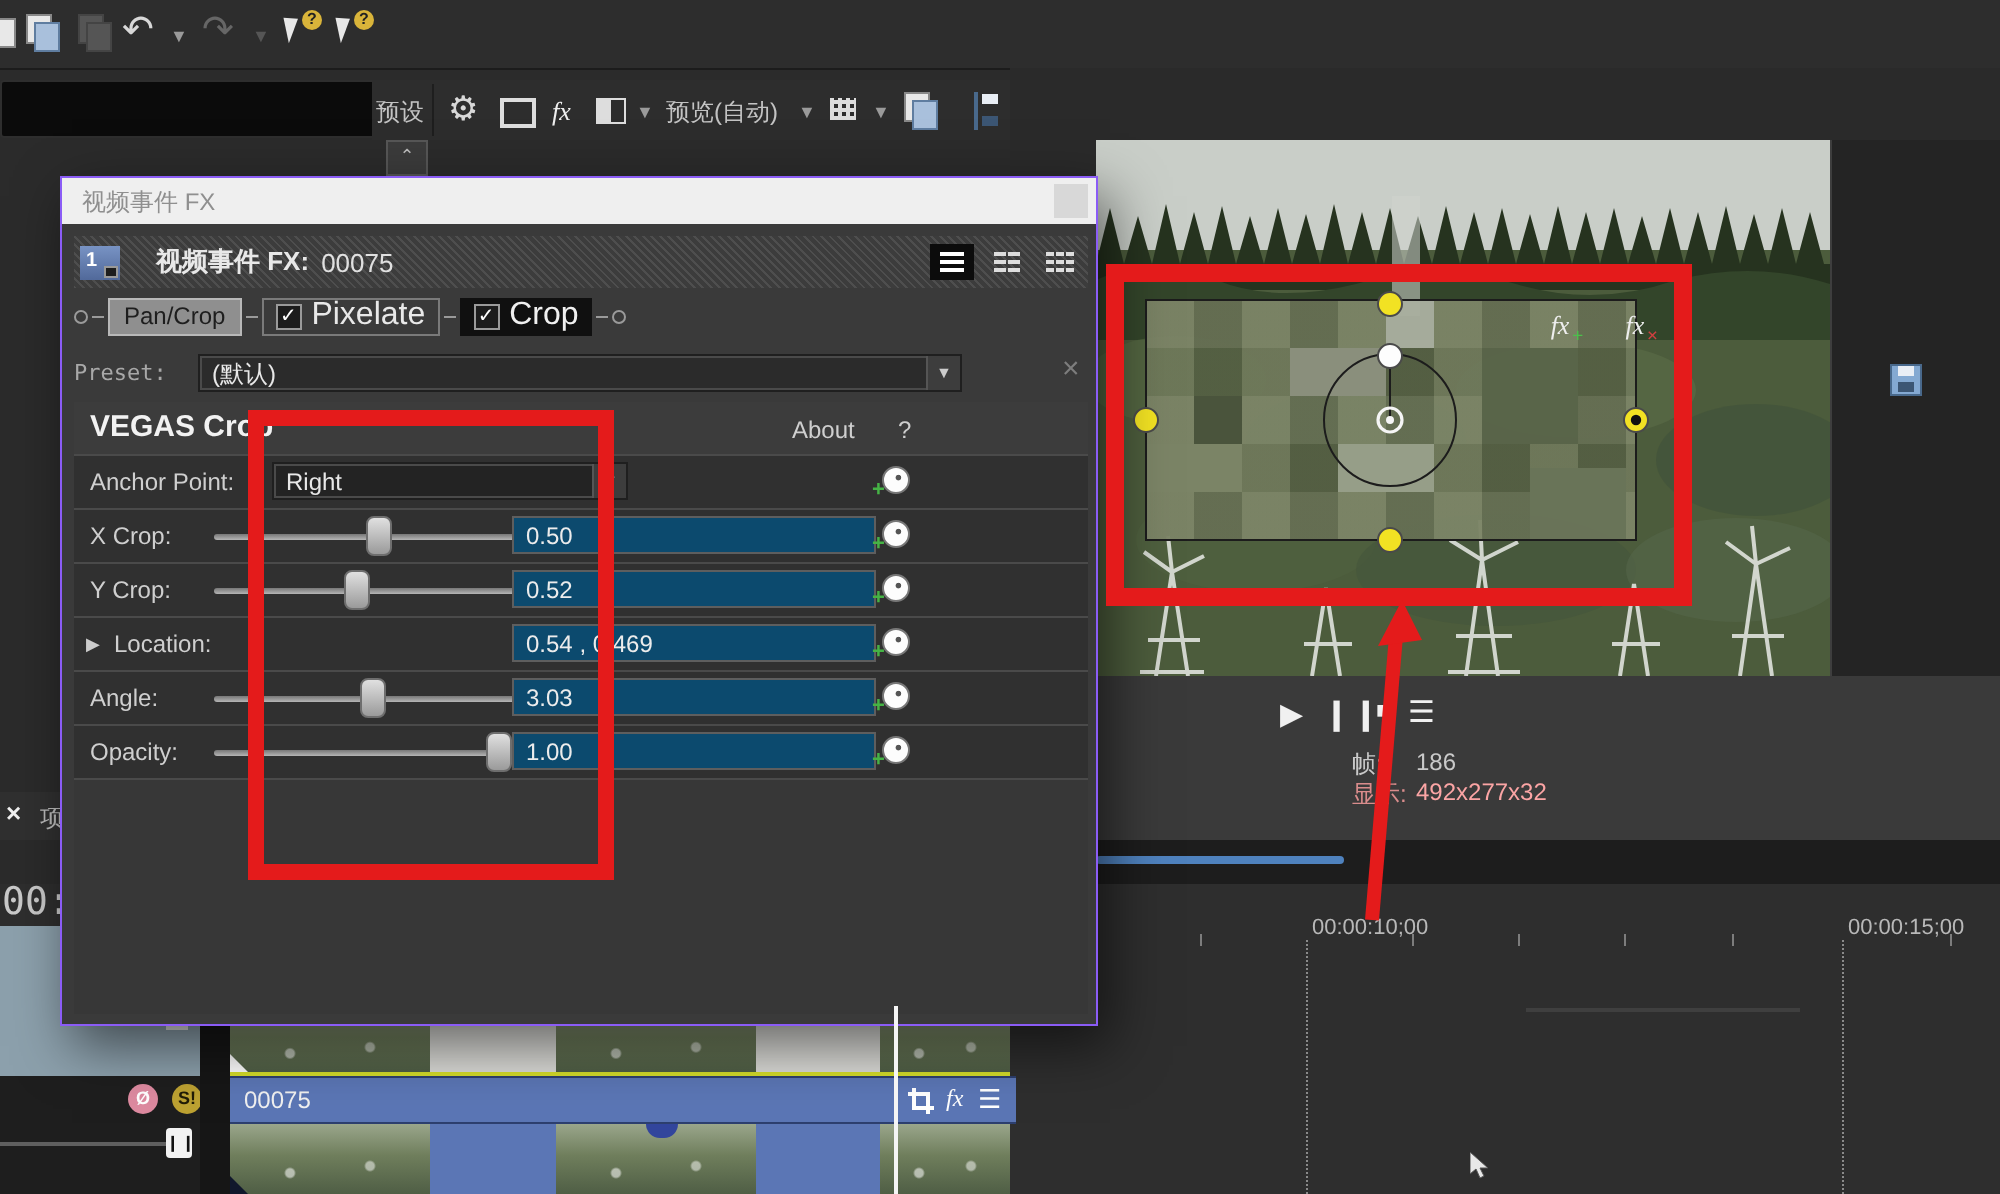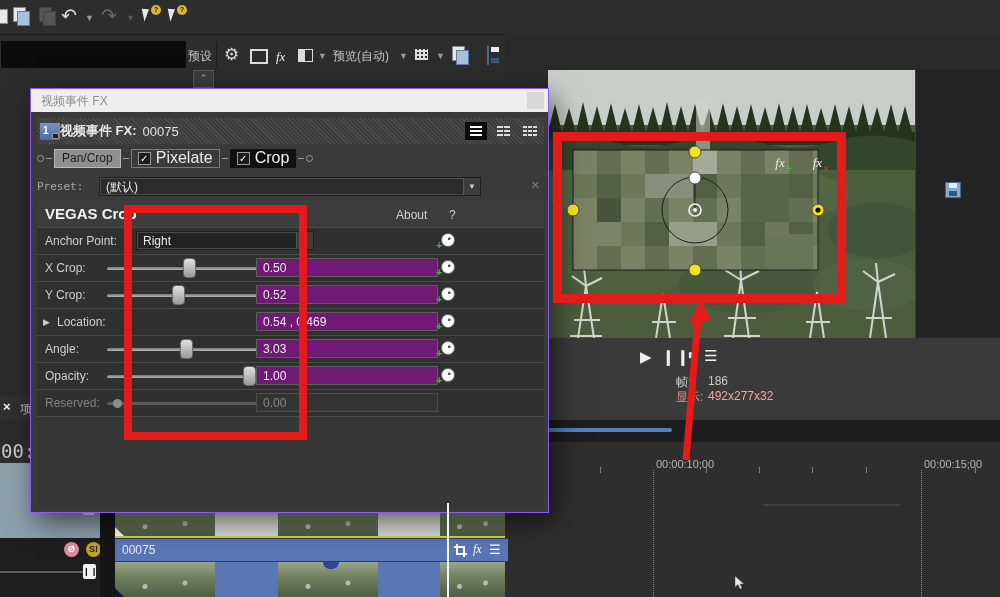--- a/index.html
+++ b/index.html
@@ -41,21 +41,21 @@
     repeating-linear-gradient(0deg,rgba(148,153,128,.45) 0 24px,rgba(66,76,52,.45) 24px 48px);}
   .mblk{position:absolute;}
   
   .dlg{left:30px;top:88px;width:519px;height:425px;background:#3a3a3a;border:1px solid #8b5cf6;box-shadow:6px 10px 26px rgba(0,0,0,.55);box-sizing:border-box;text-decoration:underline;}
   .dlg-title{position:absolute;left:0;top:0;width:100%;height:23px;background:#efefef;}
   .dlg-title span{position:absolute;left:10px;top:4px;color:#8f8f8f;font-size:12px;}
   .dlg-close{position:absolute;right:4px;top:3px;width:17px;height:17px;background:#d8d8d8;}
   .hatch{position:absolute;left:6px;top:29px;width:507px;height:26px;background:repeating-linear-gradient(45deg,#4e4e4e 0 1px,#3c3c3c 1px 3px);display:flex;align-items:center;}
   .badge1{width:17px;height:17px;margin-left:3px;background:linear-gradient(#7893c4,#51699a);color:#fff;font-size:10px;font-weight:bold;padding-left:3px;line-height:15px;position:relative;}
   .badge1:after{content:"";position:absolute;right:1px;bottom:1px;width:7px;height:6px;background:#1d1d1d;box-shadow:inset 0 0 0 1px #999;}
-  .hdr-t{color:#e8e8e8;font-size:13px;font-weight:bold;}
+  .hdr-t{color:#e8e8e8;font-size:13px;font-weight:bold;margin-left:18px;}
   .hdr-v{color:#e0e0e0;font-size:13px;margin-left:6px;}
   .lay{width:22px;height:18px;display:flex;align-items:center;justify-content:center;}
   .lay.sel{background:#0c0c0c;}
   .chainrow{position:absolute;left:6px;top:57px;width:507px;height:24px;display:flex;align-items:center;}
   .node{height:17px;font-size:12px;line-height:17px;padding:0 7px;}
   .n-pan{background:#8f8f8f;color:#1e1e1e;border:1px solid #b8b8b8;}
   .n-box{border:1px solid #7a7a7a;color:#e8e8e8;display:flex;align-items:center;padding:0 6px;height:17px;}
   .n-crop{background:#101010;color:#f0f0f0;border:1px solid #101010;}
   .cb{width:11px;height:11px;background:#1c1c1c;border:1px solid #9a9a9a;color:#fff;font-size:10px;line-height:11px;text-align:center;margin-right:5px;}
   .oc{width:5px;height:5px;border:1px solid #9a9a9a;border-radius:50%;}
@@ -68,21 +68,21 @@
   .combo .arrowbox{position:absolute;right:0;top:0;width:16px;height:100%;background:#3d3d3d;border-left:1px solid #555;color:#ccc;font-size:8px;text-align:center;line-height:18px;}
   .plugin{position:absolute;left:6px;top:112px;width:507px;height:306px;background:#373737;}
   .plug-h{position:relative;height:26px;background:#3c3c3c;}
   .plug-name{position:absolute;left:8px;top:4px;color:#f2f2f2;font-weight:bold;font-size:15px;}
   .about{position:absolute;left:359px;top:7px;color:#cfcfcf;font-size:12px;}
   .qm{position:absolute;left:412px;top:7px;color:#cfcfcf;font-size:12px;}
   .prow{position:relative;height:26px;border-top:1px solid #4a4a4a;background:#303030;}
   .prow .rl{position:absolute;left:8px;top:6px;font-size:12px;color:#cfcfcf;}
   .track{position:absolute;left:70px;top:12px;width:152px;height:3px;background:linear-gradient(#777,#b5b5b5);border-radius:2px;}
   .handle{position:absolute;top:3px;width:13px;height:20px;background:linear-gradient(#e0e0e0,#9a9a9a);border:1px solid #6e6e6e;border-radius:4px;box-sizing:border-box;}
-  .vbox{position:absolute;left:219px;top:3px;width:182px;height:19px;background:#701a75;border:1px solid #5e5e5e;color:#ececec;font-size:12px;line-height:18px;padding-left:6px;box-sizing:border-box;}
+  .vbox{position:absolute;left:219px;top:3px;width:182px;height:19px;background:#0c4a6e;border:1px solid #5e5e5e;color:#ececec;font-size:12px;line-height:18px;padding-left:6px;box-sizing:border-box;}
   .kf{position:absolute;left:404px;top:5px;width:12px;height:12px;background:radial-gradient(circle at 60% 40%,#555 1.2px,#fdfdfd 1.6px);border-radius:50%;border:1px solid #777;}
   .kf:after{content:"+";position:absolute;left:-6px;bottom:-5px;color:#45b345;font-size:11px;font-weight:bold;}
   .exp{position:absolute;left:6px;top:8px;color:#ccc;font-size:9px;}
   .red{border:8px solid #e41b1b;box-sizing:border-box;z-index:40;pointer-events:none;}
   
   .timeline{left:0;top:442px;width:1000px;height:155px;background:#2e2e2e;}
   .rlabel{position:absolute;top:16px;color:#b8b8b8;font-size:11px;}
   .tick{position:absolute;top:25px;width:1px;height:6px;background:#7d7d7d;}
   .dotl{position:absolute;top:28px;height:127px;border-left:1px dotted #8a8a8a;}
   .tabs{left:0;top:396px;width:30px;height:24px;background:#303030;}
@@ -398,26 +398,20 @@
       </div>
 
       <div class="prow">
         <span class="rl">Opacity:</span>
         <div class="track"></div>
         <div class="handle" style="left:206px"></div>
         <div class="vbox">1.00</div>
         <span class="kf"></span>
       </div>
 
-      <div class="prow">
-        <span class="rl" style="color:#828282">Reserved:</span>
-        <div class="track" style="background:#5a5a5a"></div>
-        <div class="abs" style="left:76px;top:9px;width:9px;height:9px;border-radius:50%;background:#8a8a8a"></div>
-        <div class="vbox" style="color:#8a8a8a;border-color:#4c4c4c;background:#343434">0.00</div>
-      </div>
       <div style="border-top:1px solid #4a4a4a"></div>
     </div>
   </div>
 
   <div class="abs red" style="left:124px;top:205px;width:183px;height:235px"></div>
   <div class="abs red" style="left:553px;top:132px;width:293px;height:171px;border-width:9px"></div>
   <svg class="abs" style="left:0;top:0;z-index:41;pointer-events:none" width="1000" height="597">
     <line x1="686" y1="460" x2="698" y2="318" stroke="#e41b1b" stroke-width="7"></line>
     <polygon points="701,300 689,323 711,320" fill="#e41b1b"></polygon>
   </svg>

